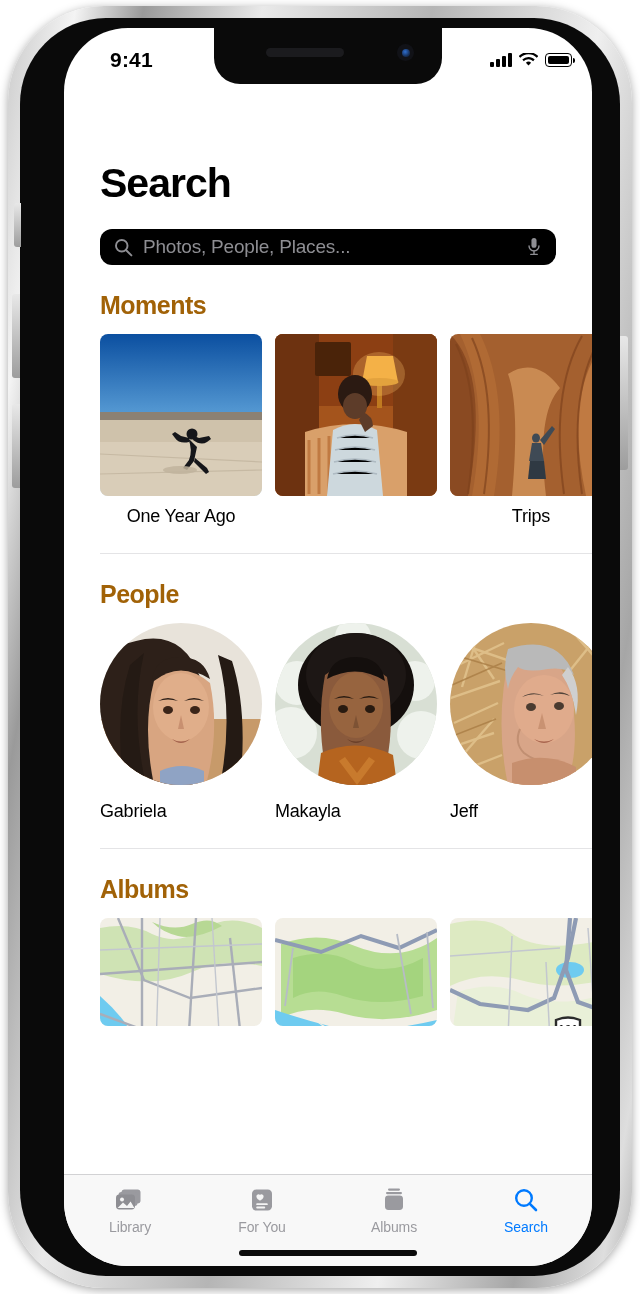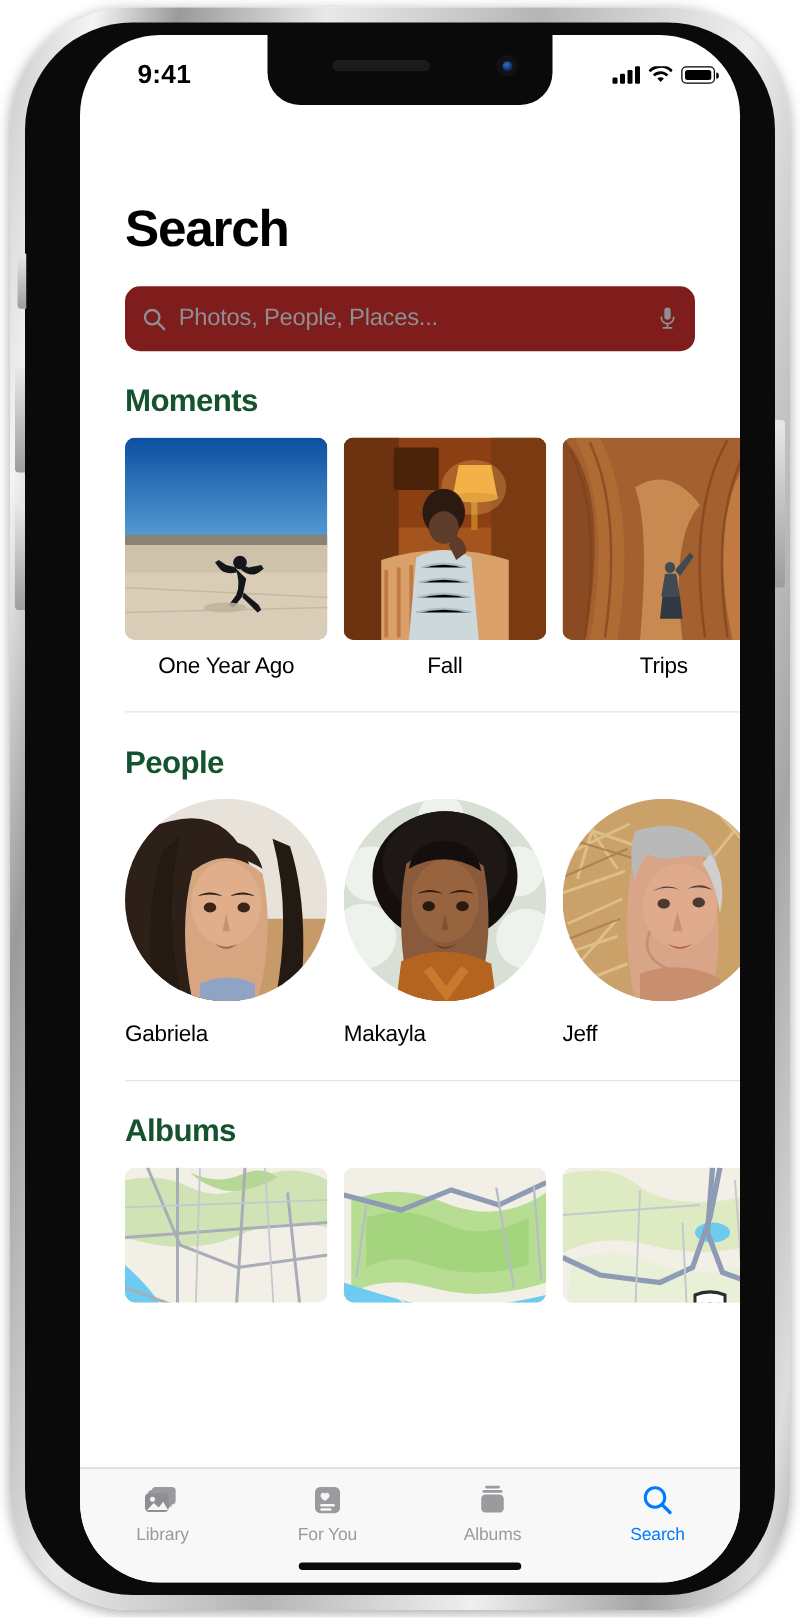--- a/index.html
+++ b/index.html
@@ -73,29 +73,29 @@
   .bars i:nth-child(4){ height: 14px; }
   .battery { width: 27px; height: 14px; border: 1.6px solid #000; border-radius: 4px; padding: 1.6px; position: relative; }
   .battery span { display:block; width: 100%; height: 100%; background:#000; border-radius: 2px; }
   .battery::after { content:""; position:absolute; right:-4px; top:4px; width:2px; height:5px; background:#000; border-radius: 0 2px 2px 0; }
 
   
   .content { position: absolute; top: 0; left: 0; right: 0; bottom: 0; padding-top: 56px; }
   .page-title { font-size: 41px; font-weight: 700; letter-spacing: -1px; color:#000; padding: 76px 0 0 36px; }
 
   .searchbar {
-    margin: 22px 36px 0 36px; height: 52px; background: #7f1d1d;
+    margin: 22px 36px 0 36px; height: 36px; background: #000000;
     border-radius: 12px; display: flex; align-items: center; padding: 0 13px;
   }
   .search-icon { width: 21px; height: 21px; flex: 0 0 auto; }
   .search-ph { flex: 1; margin-left: 9px; font-size: 19px; color: #8e8e93; letter-spacing: -.2px; }
   .mic-icon { width: 18px; height: 22px; flex: 0 0 auto; }
 
   .section { padding-top: 26px; }
-  .section-title { font-size: 25px; font-weight: 700; letter-spacing: -.5px; color:#14532d; padding-left: 36px; }
+  .section-title { font-size: 25px; font-weight: 700; letter-spacing: -.5px; color:#a16207; padding-left: 36px; }
   .divider { height: 1px; background: #e4e4e6; margin: 26px 0 0 36px; }
 
   .hstrip { display: flex; gap: 13px; padding: 14px 0 0 36px; }
 
   
   .moment { width: 162px; flex: 0 0 auto; }
   .moment-thumb { width: 162px; height: 162px; border-radius: 8px; overflow: hidden; position: relative; }
   .moment-label { margin-top: 10px; font-size: 18px; color:#000; text-align: center; letter-spacing: -.2px; }
 
   
@@ -238,21 +238,20 @@
                   <path d="M58 96 q22 -12 44 0 l6 66 -56 0z" fill="#cdd8dd"></path>
                   <g stroke="#aebac2" stroke-width="1.6">
                     <path d="M62 104 q18 -6 36 0"></path>
                       <path d="M60 116 q20 -6 40 0"></path>
                     <path d="M59 128 q21 -6 42 0"></path>
                       <path d="M58 140 q22 -6 44 0"></path>
                   </g>
                   <path d="M88 78 q10 4 10 14 l-8 6-6-12z" fill="#5d3c29"></path>
                 </svg>
               </div>
-              <div class="moment-label">Fall</div>
             </div>
 
             <div class="moment">
               <div class="moment-thumb">
                 <svg width="162" height="162" viewBox="0 0 162 162" preserveAspectRatio="none">
                   <rect width="162" height="162" fill="#a4602f"></rect>
                   <path d="M0 0 q40 40 18 162 L0 162z" fill="#8a4a22"></path>
                   <path d="M162 0 q-50 50 -26 162 L162 162z" fill="#c07a42"></path>
                   <path d="M30 0 q30 60 14 162 l-22 0 q18 -100 -12 -162z" fill="#b06a34"></path>
                   <g stroke="#7d411d" stroke-width="2" fill="none" opacity=".65">

